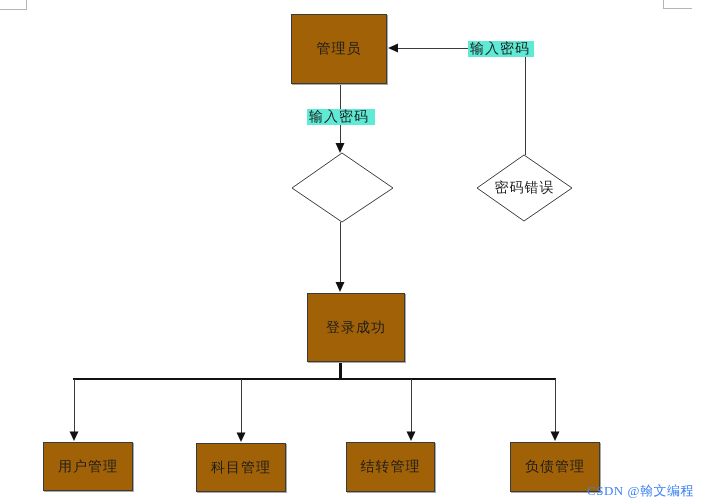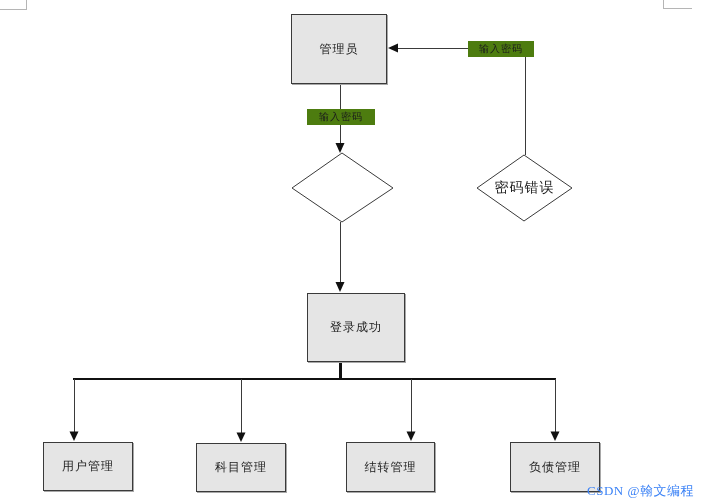--- a/index.html
+++ b/index.html
@@ -11,37 +11,36 @@
     overflow:hidden;
   }
   .connector-layer{position:absolute;left:0;top:0;z-index:1;}
   .connector-layer line{stroke:#3a3a3a;stroke-width:1;shape-rendering:crispEdges;}
   .connector-layer line.thick{stroke:#111;stroke-width:3;}
   .connector-layer line.bus{stroke:#111;stroke-width:2;}
   .connector-layer polygon.arrowhead{fill:#111;stroke:none;}
   .connector-layer polygon.diamond{fill:#fff;stroke:#3a3a3a;stroke-width:1;}
   .node{
     position:absolute;z-index:2;
-    background:#e5e5e5;
+    background:#a16207;
     border:1px solid #3a3a3a;
     box-shadow:1px 1px 0 #a8a8a8;
     display:flex;align-items:center;justify-content:center;
-    font-size:12px;color:#1c1c1c;letter-spacing:1px;
+    font-size:14px;color:#1c1c1c;letter-spacing:1px;
   }
   .diamond-label{
     position:absolute;z-index:2;
     font-size:14px;color:#1c1c1c;letter-spacing:1px;
     text-align:center;line-height:16px;
   }
   .edge-label{
     position:absolute;z-index:3;
-    background:#4d7c0f;
-    font-size:10px;color:#1c1c1c;letter-spacing:1px;
+    background:#5eead4;
+    font-size:14px;color:#1c1c1c;letter-spacing:1px;
     line-height:16px;padding:0 2px;
-    text-align:center;
   }
   .clip-fragment{position:absolute;z-index:2;}
   .clip-fragment.left{
     left:0;top:0;width:26px;height:9px;
     border-right:1px solid #b5b5b5;border-bottom:1px solid #b5b5b5;
   }
   .clip-fragment.right{
     left:663px;top:0;width:28px;height:8px;
     border-left:1px solid #b5b5b5;border-bottom:1px solid #b5b5b5;
   }

